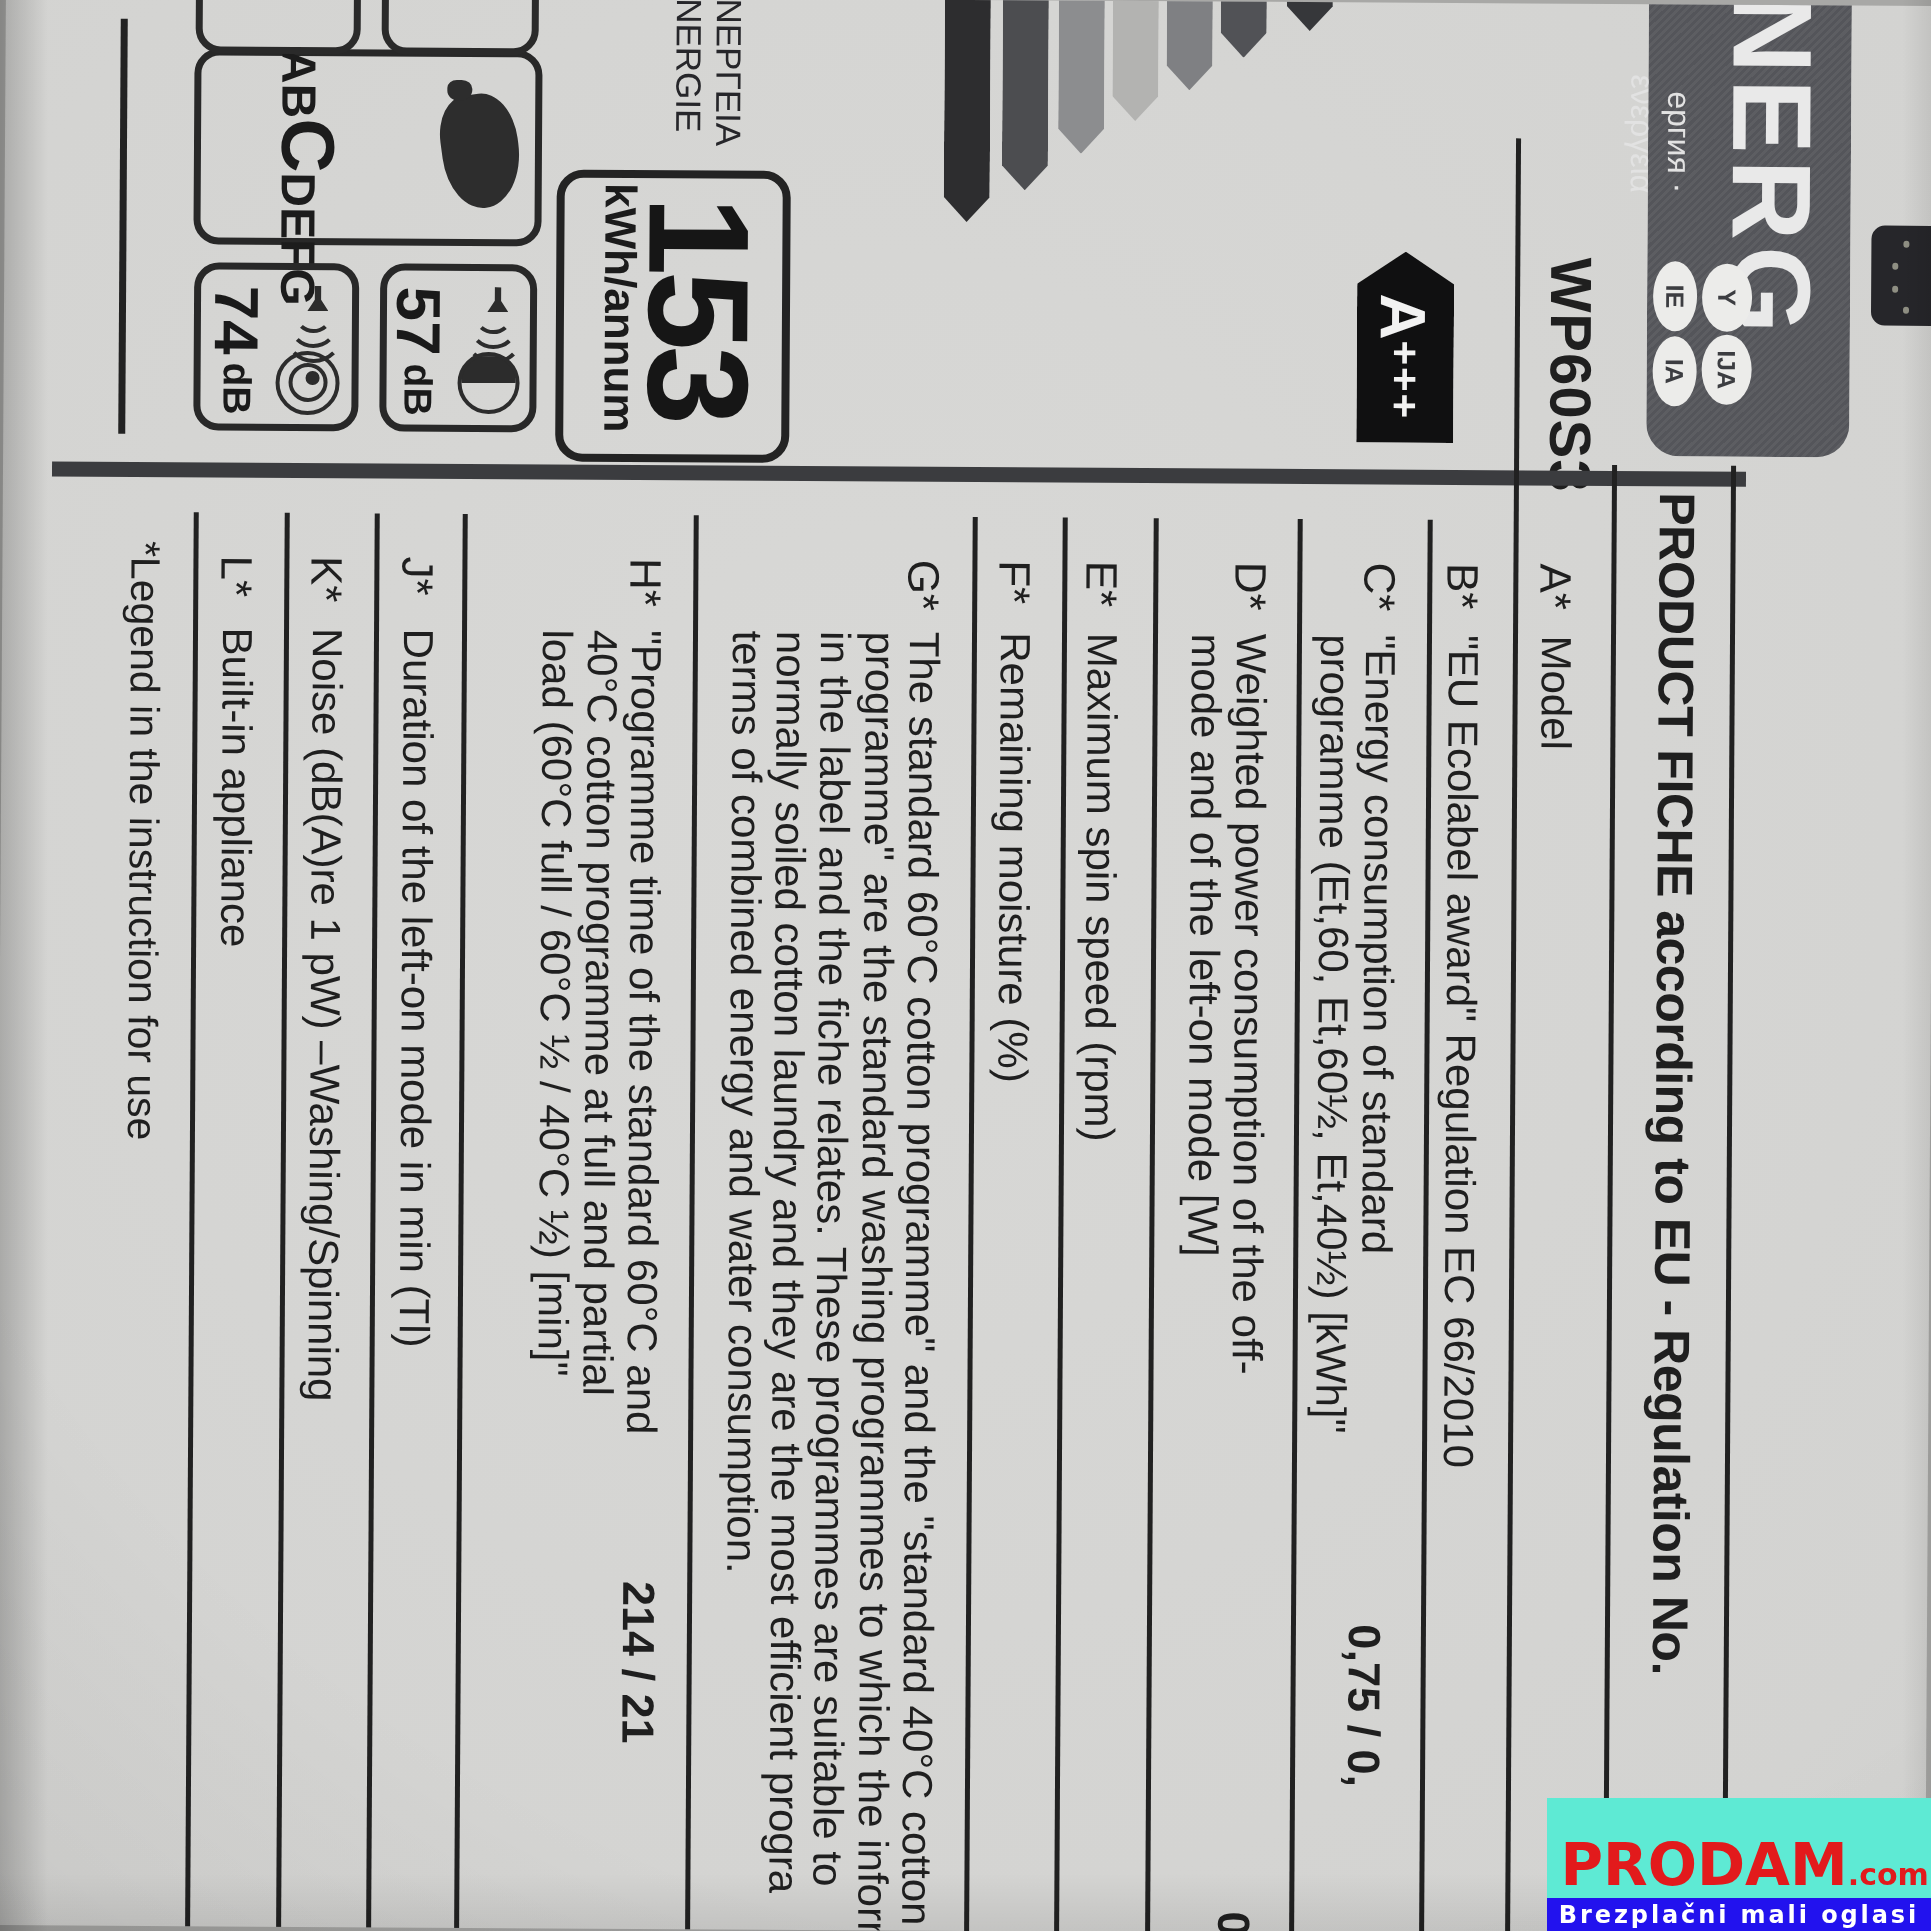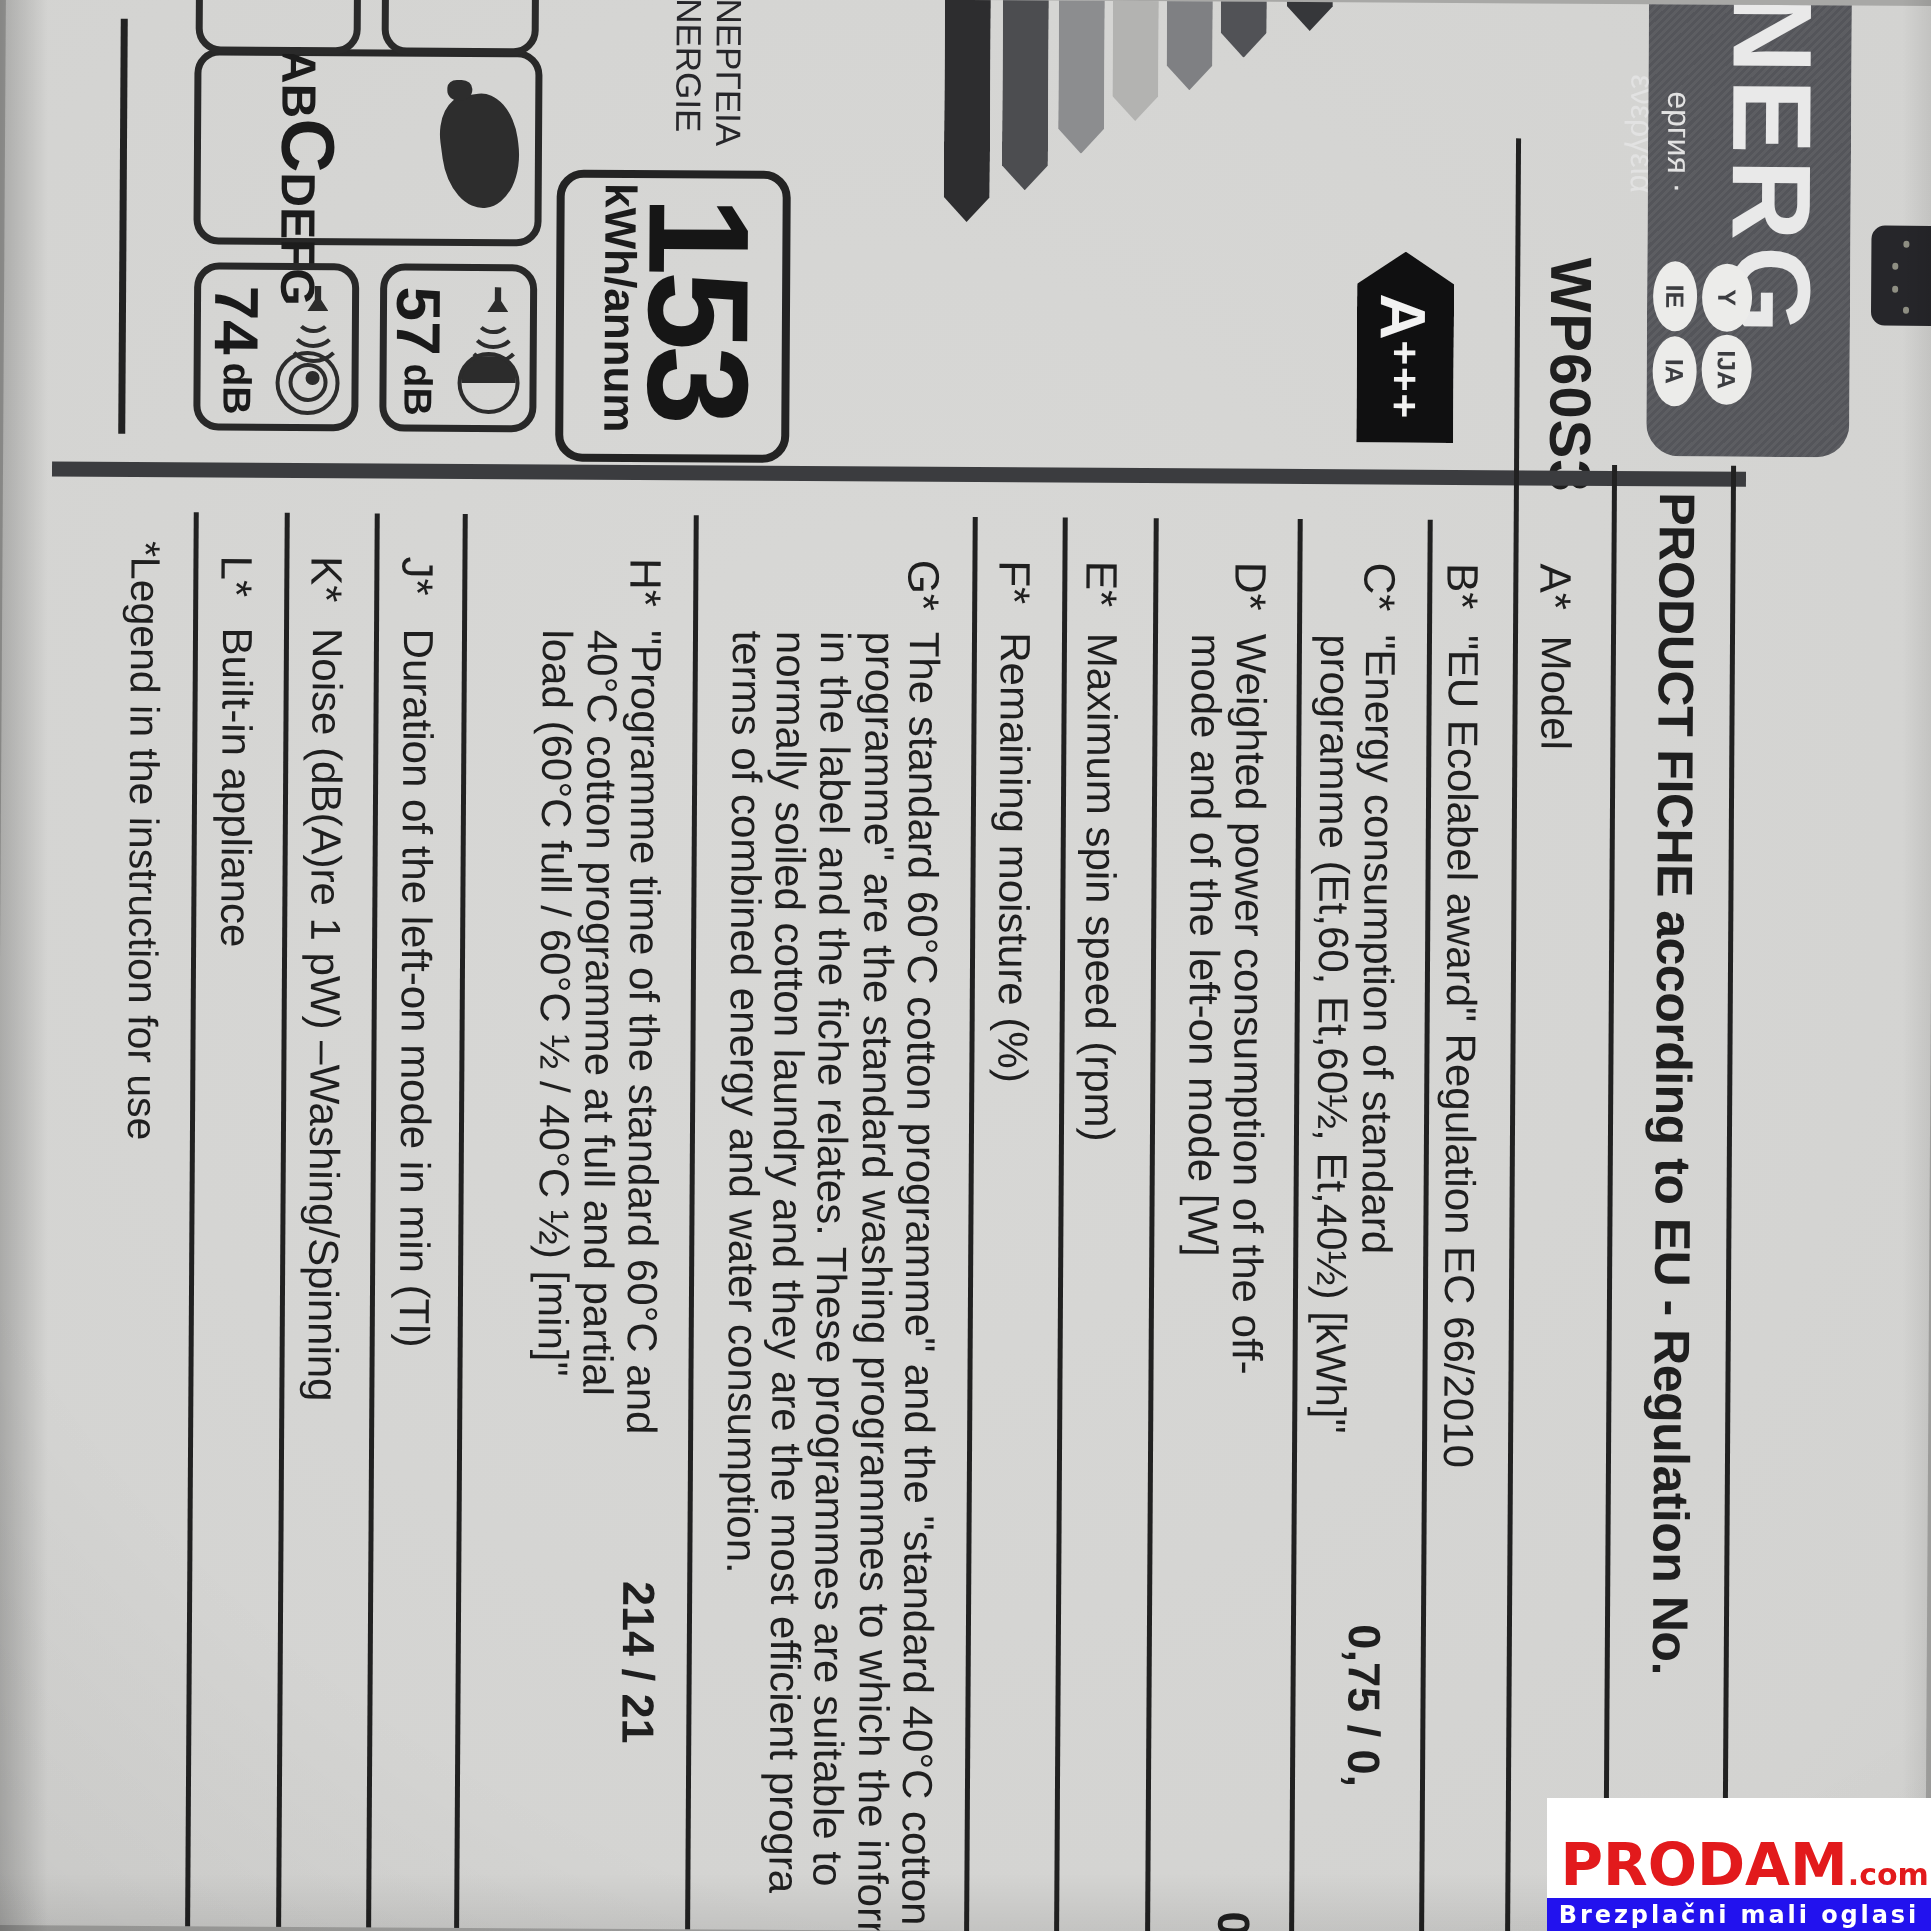--- a/index.html
+++ b/index.html
@@ -59,21 +59,21 @@
   .frow .fkey{position:absolute;left:560px;font-size:44px;}
   .frow .fline{position:absolute;left:632px;font-size:42px;white-space:nowrap;}
   .frow .fval{position:absolute;font-weight:bold;font-size:45px;white-space:nowrap;}
   #legend{left:546px;top:1765px;font-size:41px;}
   
   #shade{position:absolute;inset:0;pointer-events:none;
     background:linear-gradient(90deg,rgba(0,0,0,.20),rgba(0,0,0,0) 2.5%),
                linear-gradient(270deg,rgba(0,0,0,.08),rgba(0,0,0,0) 1.5%),
                linear-gradient(0deg,rgba(0,0,0,.08),rgba(0,0,0,0) 3%),
                radial-gradient(125% 125% at 60% 32%,rgba(0,0,0,0) 55%,rgba(0,0,0,.13) 100%);}
-  #wm{position:absolute;left:1547px;top:1798px;width:384px;height:133px;background:#ffffff;}
+  #wm{position:absolute;left:1547px;top:1798px;width:384px;height:133px;background:#5eead4;}
   #wmbrand{position:absolute;left:13.5px;top:33px;font-weight:bold;font-size:58px;letter-spacing:0px;
            font-family:"DejaVu Sans","Liberation Sans",sans-serif;}
   #wmtld{font-size:30px;font-weight:bold;}
   #wmbar{position:absolute;left:0;bottom:0;width:100%;height:33px;display:flex;align-items:center;justify-content:center;}
   #wmtag{color:#fff;font-weight:bold;font-size:24px;letter-spacing:2.9px;white-space:nowrap;
          font-family:"DejaVu Sans","Liberation Sans",sans-serif;}
 </style>
 </head>
 <body>
 

